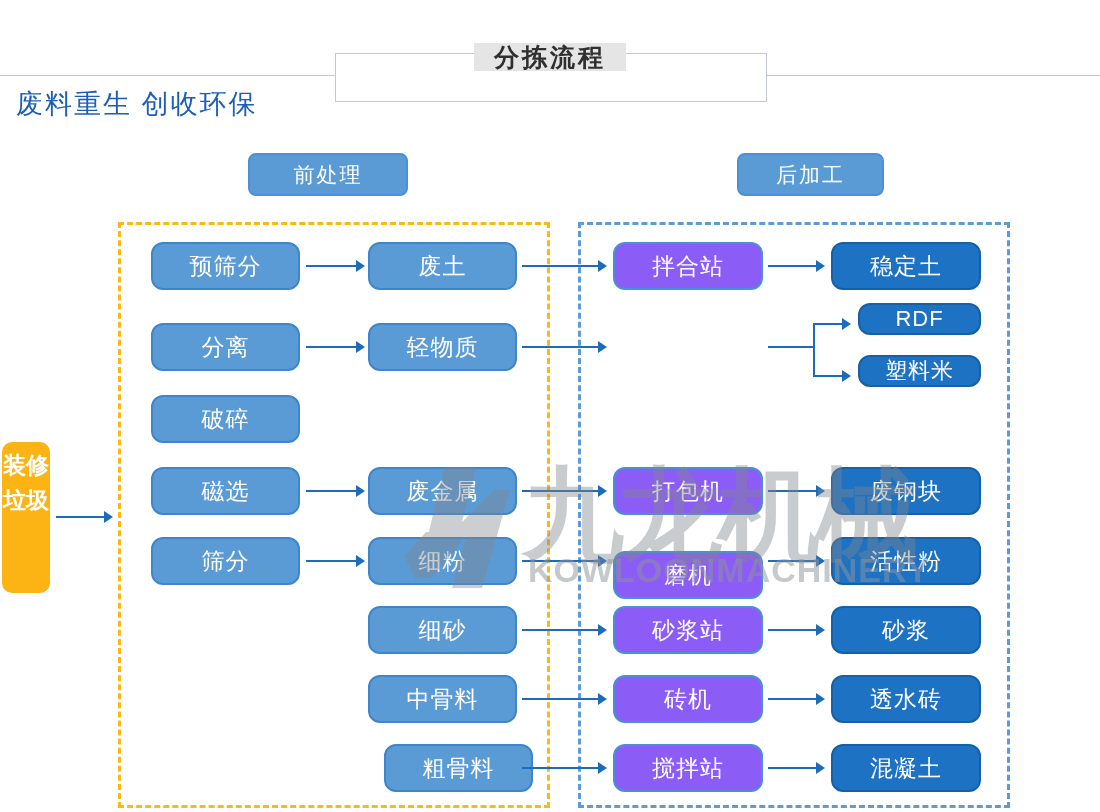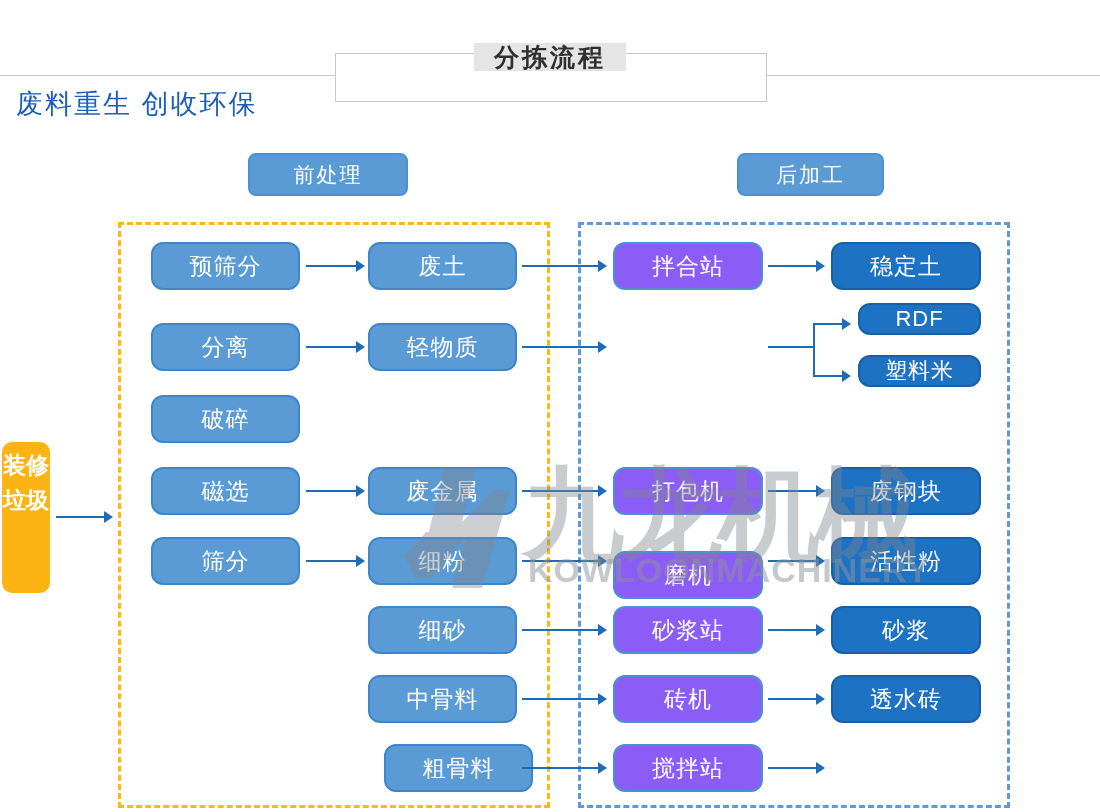--- a/index.html
+++ b/index.html
@@ -92,20 +92,21 @@
   <div class="node c3" style="left:613px;top:675px;">砖机</div>
   <div class="node c3" style="left:613px;top:744px;">搅拌站</div>
 
   <div class="node c4" style="left:831px;top:242px;">稳定土</div>
   <div class="node c4 small" style="left:858px;top:303px;">RDF</div>
   <div class="node c4 small" style="left:858px;top:355px;">塑料米</div>
   <div class="node c4" style="left:831px;top:467px;">废钢块</div>
   <div class="node c4" style="left:831px;top:537px;">活性粉</div>
   <div class="node c4" style="left:831px;top:606px;">砂浆</div>
   <div class="node c4" style="left:831px;top:675px;">透水砖</div>
+  <div class="node c4" style="left:831px;top:744px;">混凝土</div>
 
   <div class="arrow" style="left:306px;top:265px;width:50px;"></div>
   <div class="arrow" style="left:522px;top:265px;width:76px;"></div>
   <div class="arrow" style="left:768px;top:265px;width:48px;"></div>
 
   <div class="arrow" style="left:306px;top:346px;width:50px;"></div>
   <div class="arrow" style="left:522px;top:346px;width:76px;"></div>
   <div class="line" style="left:768px;top:346px;width:47px;"></div>
   <div class="vline" style="left:813px;top:323px;height:54px;"></div>
   <div class="arrow" style="left:814px;top:323px;width:28px;"></div>

